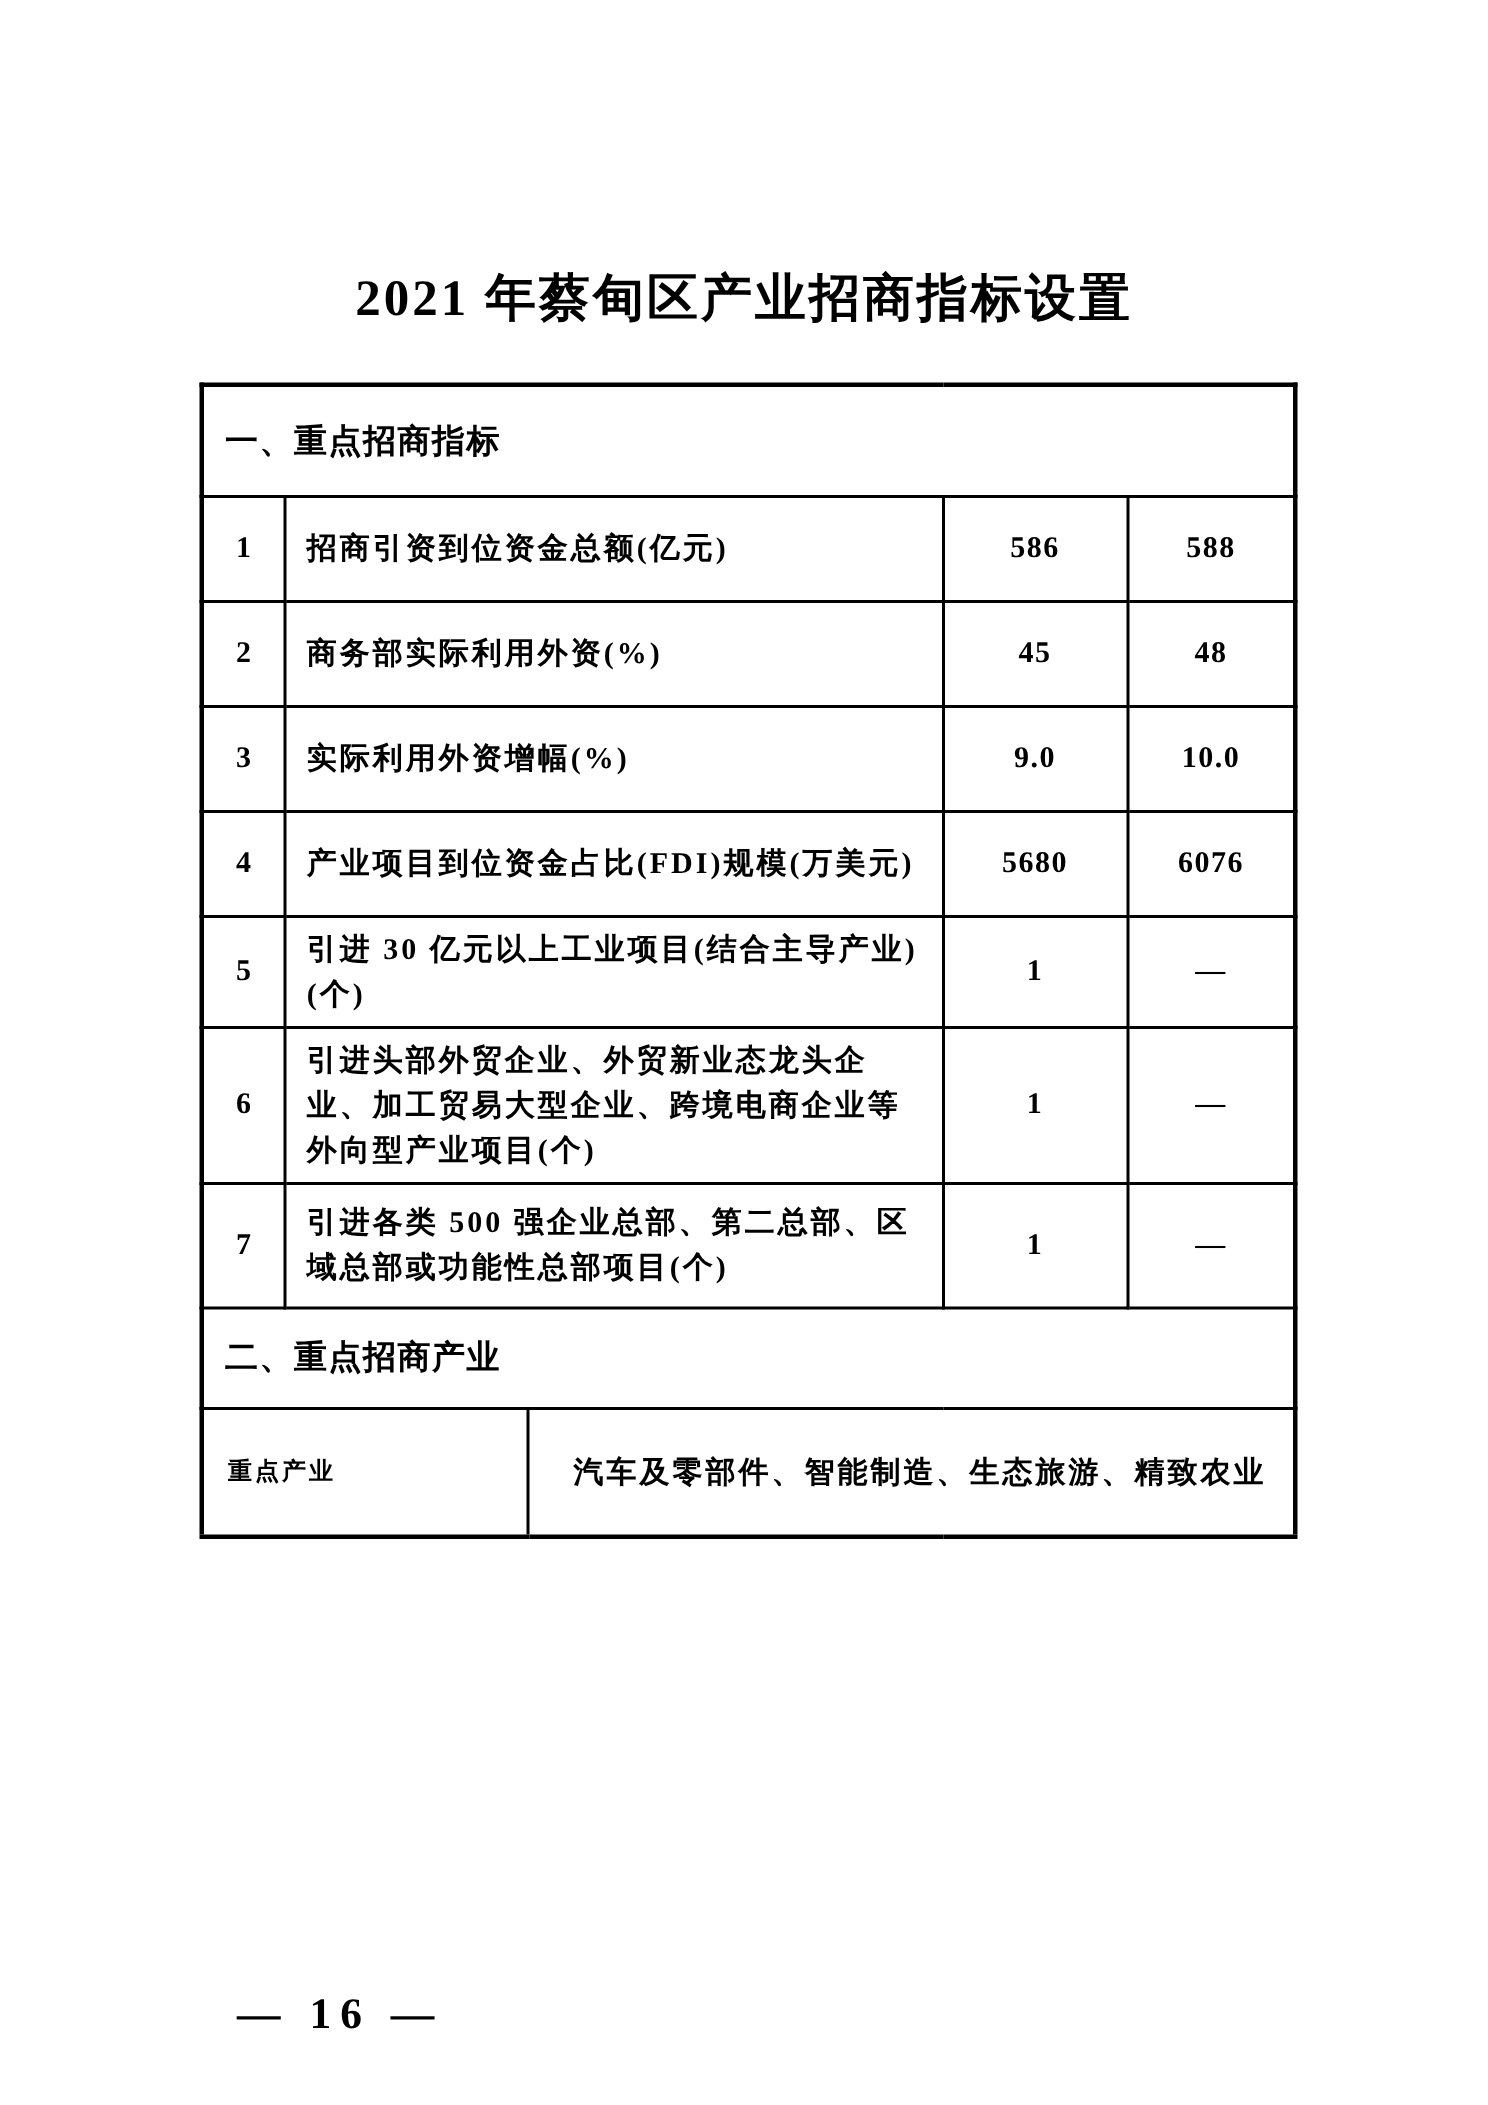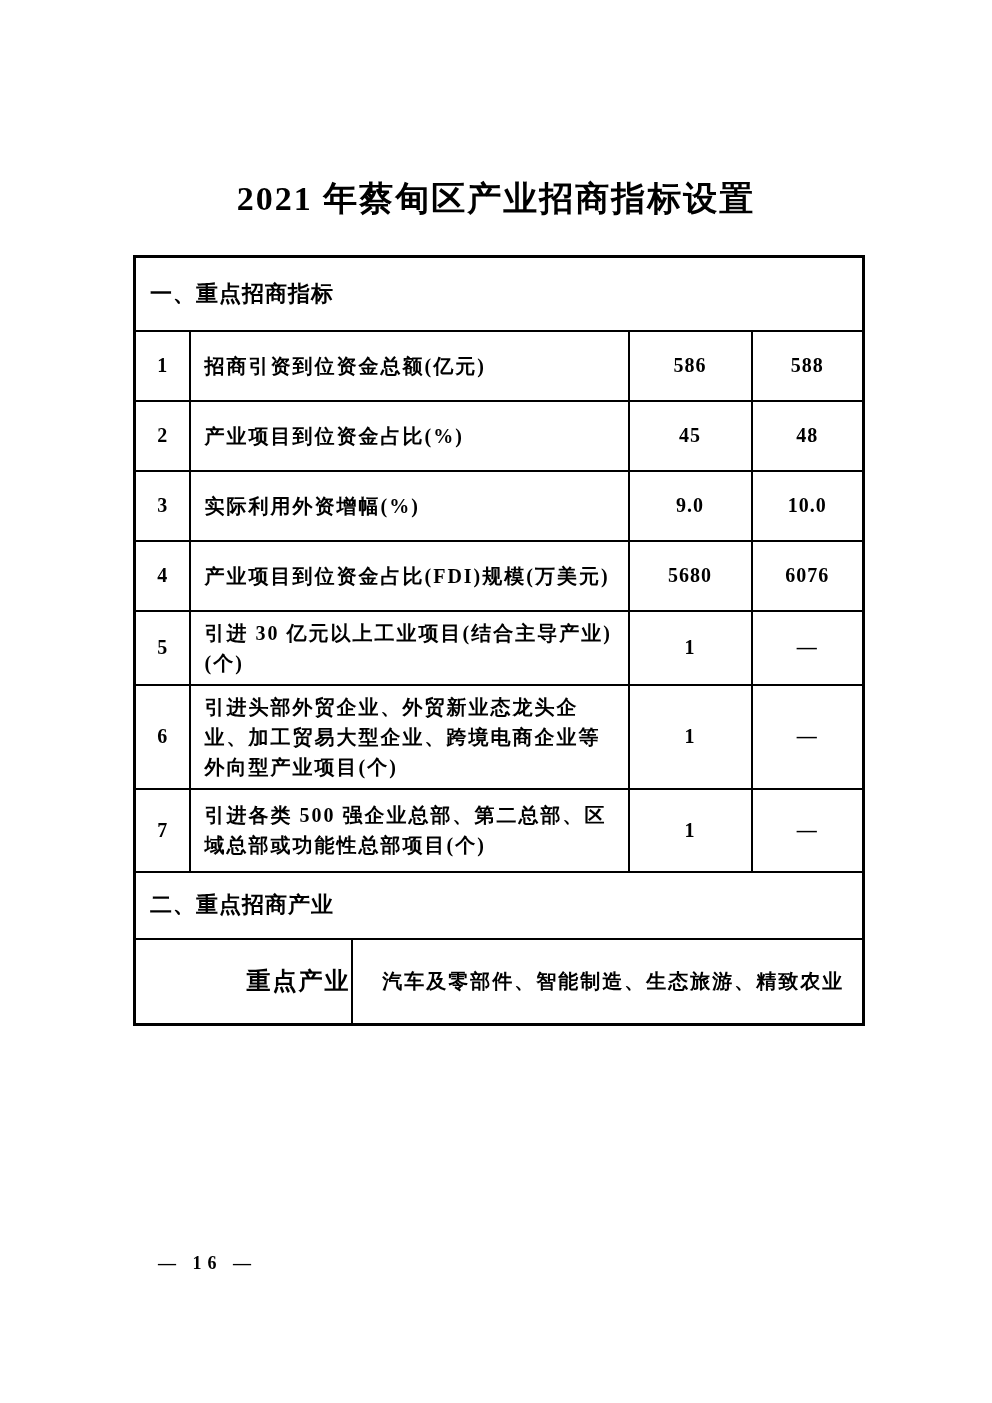--- a/index.html
+++ b/index.html
@@ -77,38 +77,38 @@
     line-height: 30px;
     border-radius: 27px;
   }
   td.value-cell {
     text-align: center;
     font-size: 20px;
     font-weight: 700;
     letter-spacing: 1px;
   }
   td.ind-label-cell {
-    text-align: right;
-    font-size: 24px;
+    text-align: left;
+    font-size: 16px;
     font-weight: 700;
     letter-spacing: 2px;
     padding-left: 16px;
   }
   td.ind-value-cell {
     text-align: center;
     font-size: 20px;
     font-weight: 600;
     letter-spacing: 2px;
     padding-left: 12px;
   }
 
   .page-number {
     position: absolute;
-    left: 158px; top: 1253px;
-    font-size: 18px;
+    left: 158px; top: 1327px;
+    font-size: 29px;
     font-weight: 700;
     letter-spacing: 6px;
     font-family: "Liberation Serif", serif;
   }
 </style>
 </head>
 <body>
 
 <div class="page">
 
@@ -128,21 +128,21 @@
       </tr>
 
       <tr class="std-row">
         <td class="no-cell">1</td>
         <td class="name-cell" colspan="2">招商引资到位资金总额(亿元)</td>
         <td class="value-cell">586</td>
         <td class="value-cell">588</td>
       </tr>
       <tr class="std-row">
         <td class="no-cell">2</td>
-        <td class="name-cell" colspan="2">产业项目到位资金占比(%)</td>
+        <td class="name-cell" colspan="2">商务部实际利用外资(%)</td>
         <td class="value-cell">45</td>
         <td class="value-cell">48</td>
       </tr>
       <tr class="std-row">
         <td class="no-cell">3</td>
         <td class="name-cell" colspan="2">实际利用外资增幅(%)</td>
         <td class="value-cell">9.0</td>
         <td class="value-cell">10.0</td>
       </tr>
       <tr class="std-row">

